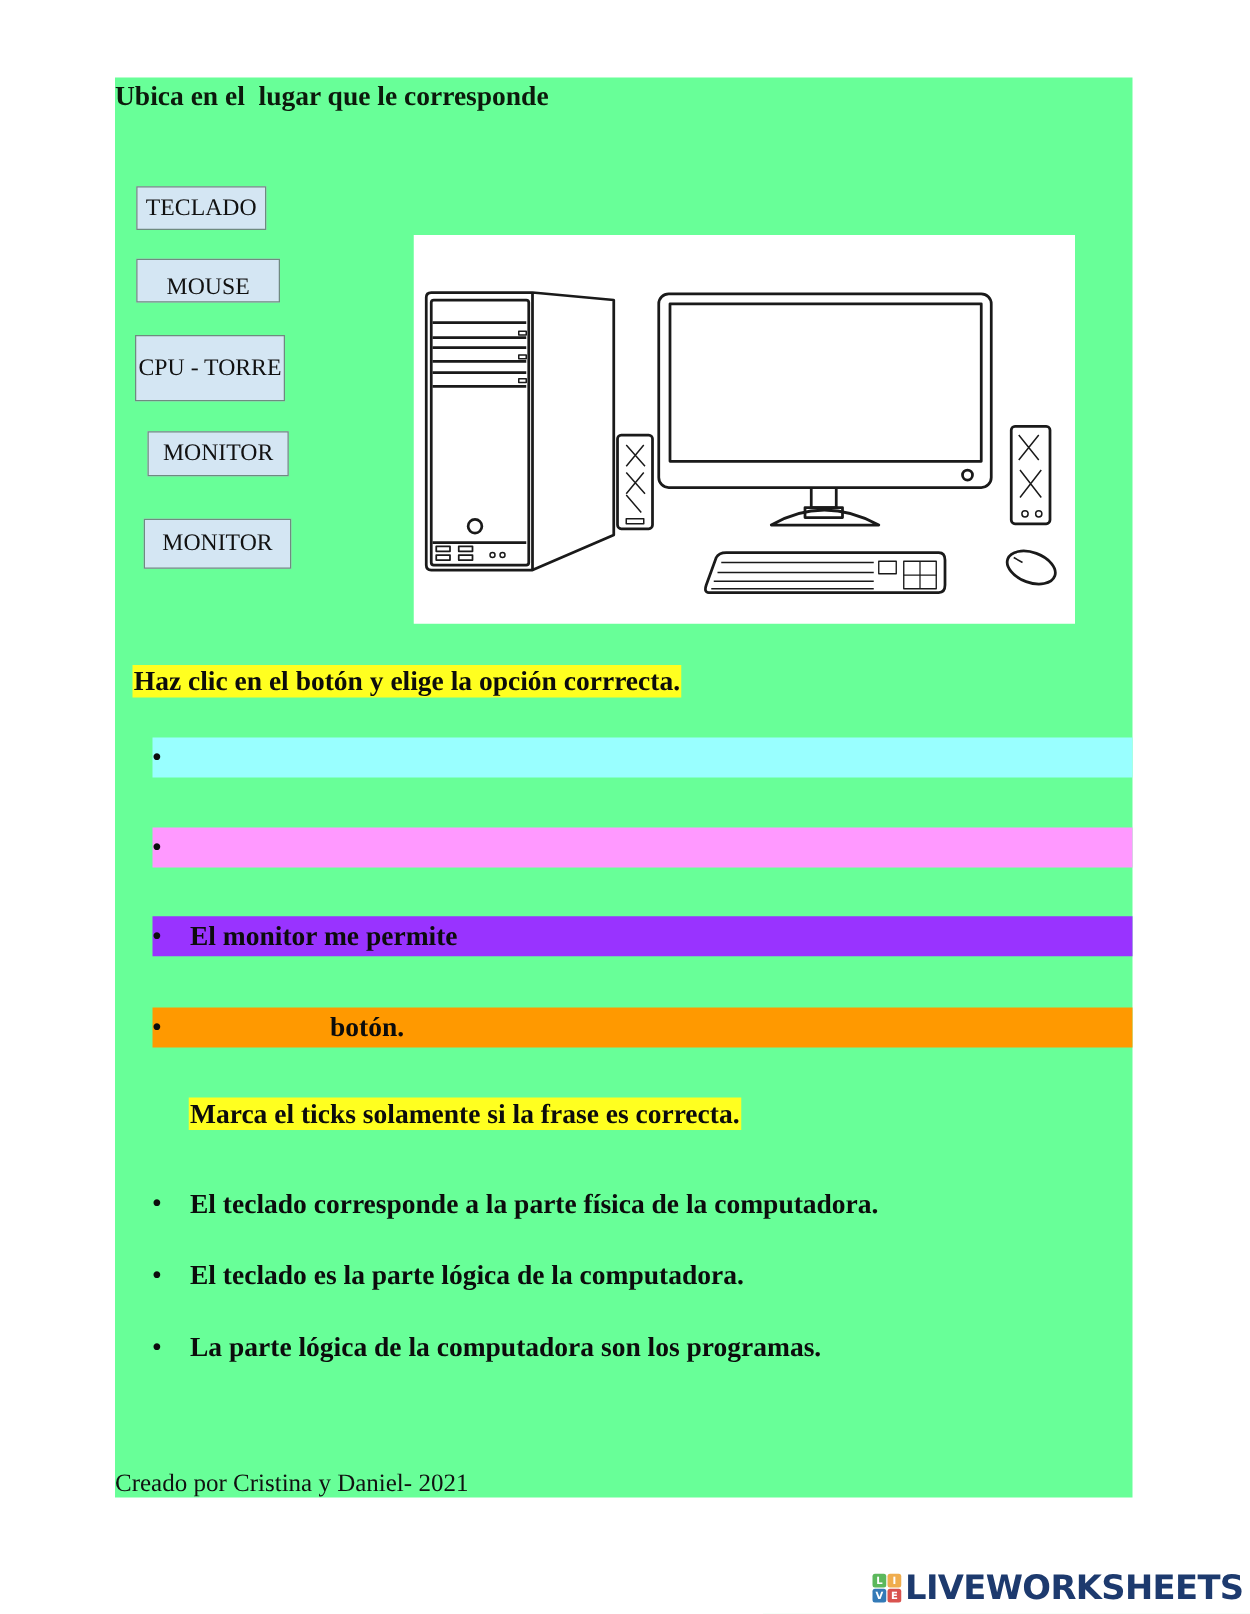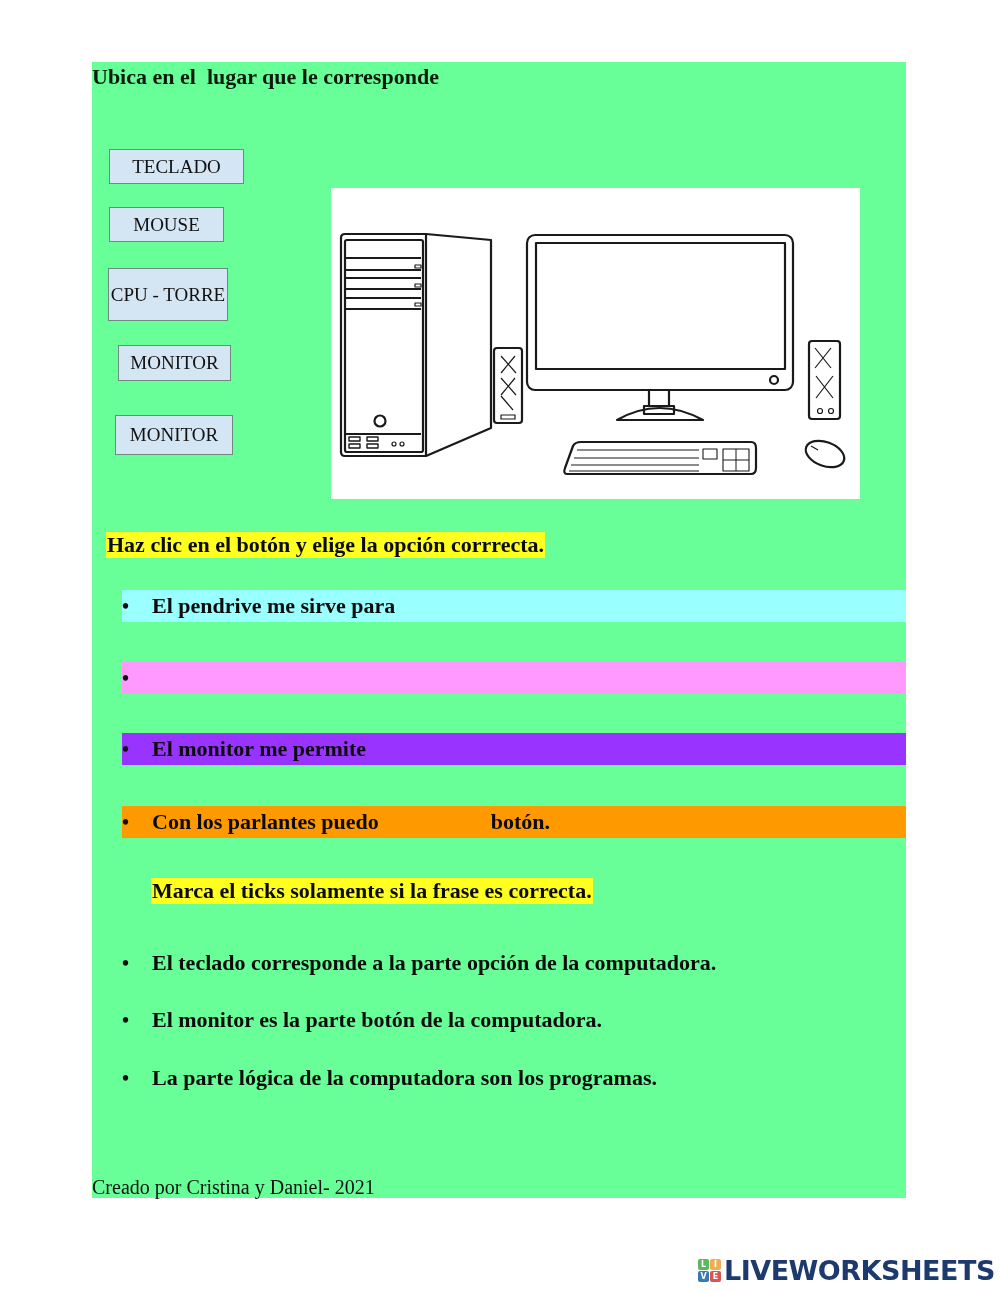--- a/index.html
+++ b/index.html
@@ -19,24 +19,24 @@
   .logo-grid span { font-family:"DejaVu Sans", sans-serif; font-size:8px; font-weight:bold; color:#fff; display:flex; align-items:center; justify-content:center; border-radius:2px; }
   .logo-text { font-family:"DejaVu Sans", sans-serif; font-weight:bold; font-size:27px; color:#1d3a6e; letter-spacing:-0.5px; }
 </style>
 </head>
 <body>
 
 <div class="sheet"></div>
 
 <div class="title">Ubica en el  lugar que le corresponde</div>
 
-<div class="label-box" style="left:109px;top:149px;width:135px;height:35px;">
+<div class="label-box" style="left:109px;top:149px;width:104px;height:35px;">
     <span>TECLADO</span>
   </div>
-<div class="label-box" style="left:109px;top:207px;width:115px;height:35px;">
+<div class="label-box" style="left:109px;top:207px;width:115px;height:35px;align-items:flex-end;">
     <span>MOUSE</span>
   </div>
 <div class="label-box" style="left:108px;top:268px;width:120px;height:53px;text-align:center;">
     <span>CPU - TORRE</span>
   </div>
 <div class="label-box" style="left:118px;top:345px;width:113px;height:36px;">
     <span>MONITOR</span>
   </div>
 <div class="label-box" style="left:115px;top:415px;width:118px;height:40px;">
     <span>MONITOR</span>
@@ -91,45 +91,43 @@
       <ellipse cx="494" cy="266" rx="20" ry="12" transform="rotate(20 494 266)"></ellipse>
       <path d="M480 258 L487 262" stroke-width="1.2"></path>
     </g>
   </svg>
 </div>
 
 <div class="highlight" style="left:106px;top:532px;">Haz clic en el botón y elige la opción corrrecta.</div>
 
 <div class="band" style="top:590px;background:#99ffff;">
   <span class="bullet">•</span>
-  <span>El pendrive me sirve para</span>
 </div>
 <div class="band" style="top:662px;background:#ff99ff;">
   <span class="bullet">•</span>
 </div>
 <div class="band" style="top:733px;background:#9933ff;">
   <span class="bullet">•</span>
   <span>El monitor me permite</span>
 </div>
 <div class="band" style="top:806px;background:#ff9900;">
   <span class="bullet">•</span>
-  <span>Con los parlantes puedo</span>
   <span class="gap"></span>
   <span>botón.</span>
 </div>
 
 <div class="highlight" style="left:151px;top:878px;">Marca el ticks solamente si la frase es correcta.</div>
 
 <div class="tick-item" style="top:950px;">
   <span class="bullet">•</span>
-  <span>El teclado corresponde a la parte opción de la computadora.</span>
+  <span>El teclado corresponde a la parte física de la computadora.</span>
 </div>
 <div class="tick-item" style="top:1007px;">
   <span class="bullet">•</span>
-  <span>El monitor es la parte botón de la computadora.</span>
+  <span>El teclado es la parte lógica de la computadora.</span>
 </div>
 <div class="tick-item" style="top:1065px;">
   <span class="bullet">•</span>
   <span>La parte lógica de la computadora son los programas.</span>
 </div>
 
 <div class="footer">Creado por Cristina y Daniel- 2021</div>
 
 <div class="logo">
   <div class="logo-grid">

